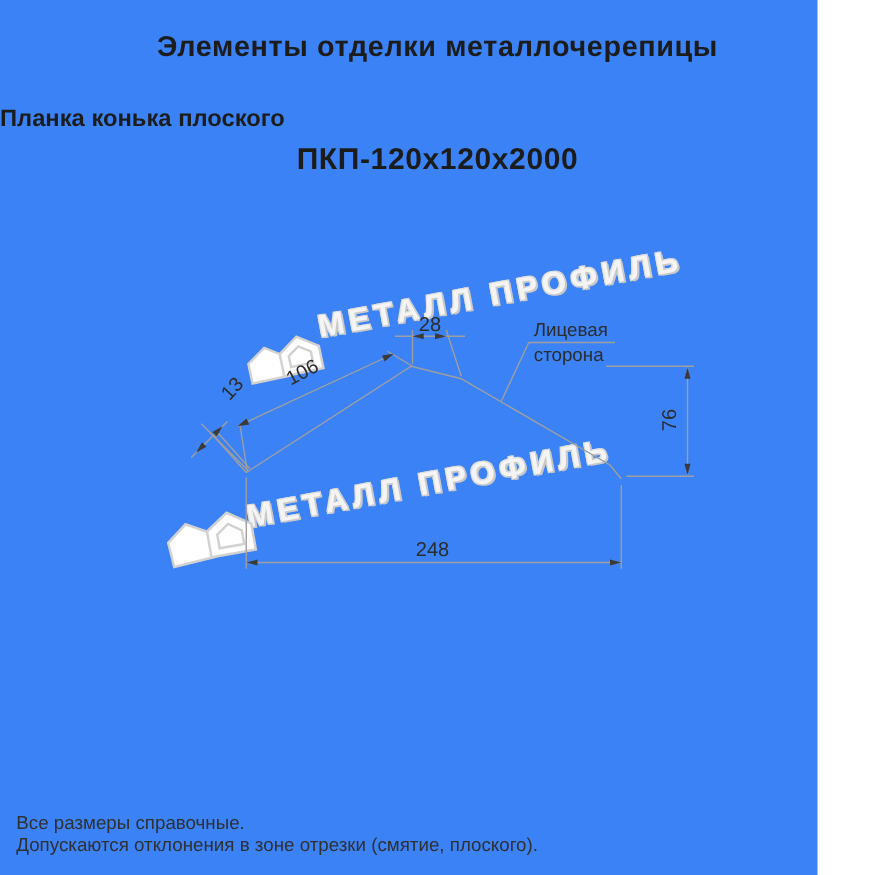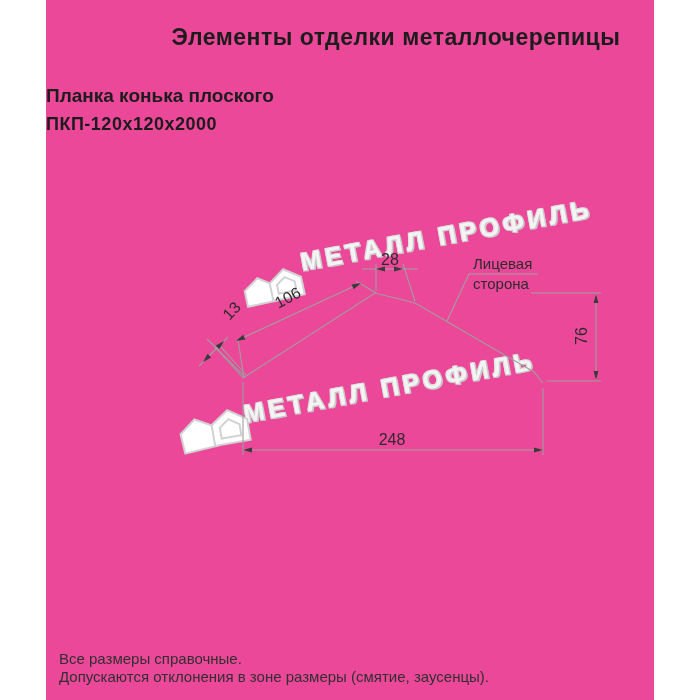--- a/index.html
+++ b/index.html
@@ -1,23 +1,23 @@
 <!DOCTYPE html>
 <html><head>
 <meta charset="utf-8">
 <style>
   html,body{margin:0;padding:0;background:#ffffff;}
-  .page{position:relative;width:608px;height:700px;background:#ec4899;overflow:hidden;
-        font-family:"Liberation Sans",sans-serif;margin-left:46px;}
+  .page{position:relative;width:654px;height:700px;background:#3b82f6;overflow:hidden;
+        font-family:"Liberation Sans",sans-serif;}
   .title{position:absolute;top:24px;left:0;width:700px;text-align:center;
          font-size:23px;font-weight:bold;color:#1c1c1c;letter-spacing:0.5px;}
   .subtitle{position:absolute;top:85px;left:0;width:700px;text-align:left;
          font-size:19px;font-weight:bold;color:#1c1c1c;}
-  .product-code{position:absolute;top:114px;left:0;width:700px;
-         font-size:18px;font-weight:bold;color:#1c1c1c;letter-spacing:0.5px;}
+  .product-code{position:absolute;top:114px;left:0;width:700px;text-align:center;
+         font-size:24px;font-weight:bold;color:#1c1c1c;letter-spacing:0.5px;}
   .watermark{position:absolute;white-space:nowrap;font-weight:bold;font-size:25px;
          letter-spacing:4px;color:#f4f4f4;
          text-shadow:1.5px 1.5px 0 #c9c9c9,-1px -1px 0 #e0e0e0,1px -1px 0 #d6d6d6,-1px 1px 0 #d6d6d6;
          transform:rotate(-10.5deg);transform-origin:0 50%;}
   .watermark.row1{left:255px;top:248px;}
   .watermark.row2{left:198px;top:400px;}
   .drawing-svg{position:absolute;left:0;top:0;}
   .footer{position:absolute;left:13px;top:650px;font-size:15px;color:#303030;line-height:17.5px;}
   .dim-text{font-size:16px;fill:#2c2c2c;}
   .face-text{font-size:15px;fill:#2c2c2c;}
@@ -103,16 +103,16 @@
       <line class="thin" x1="497" y1="388" x2="497" y2="455"></line>
       <line class="thin" x1="197" y1="450" x2="497" y2="450"></line>
       <polygon class="arrow" points="197,450 206,447.6 206,452.4"></polygon>
       <polygon class="arrow" points="497,450 488,447.6 488,452.4"></polygon>
       <text class="dim-text" x="346" y="445" text-anchor="middle">248</text>
     </g>
   </svg>
 
   <div class="footer">
     <div>Все размеры справочные.</div>
-    <div>Допускаются отклонения в зоне размеры (смятие, заусенцы).</div>
+    <div>Допускаются отклонения в зоне отрезки (смятие, плоского).</div>
   </div>
 
 </div>
 
 </body></html>

